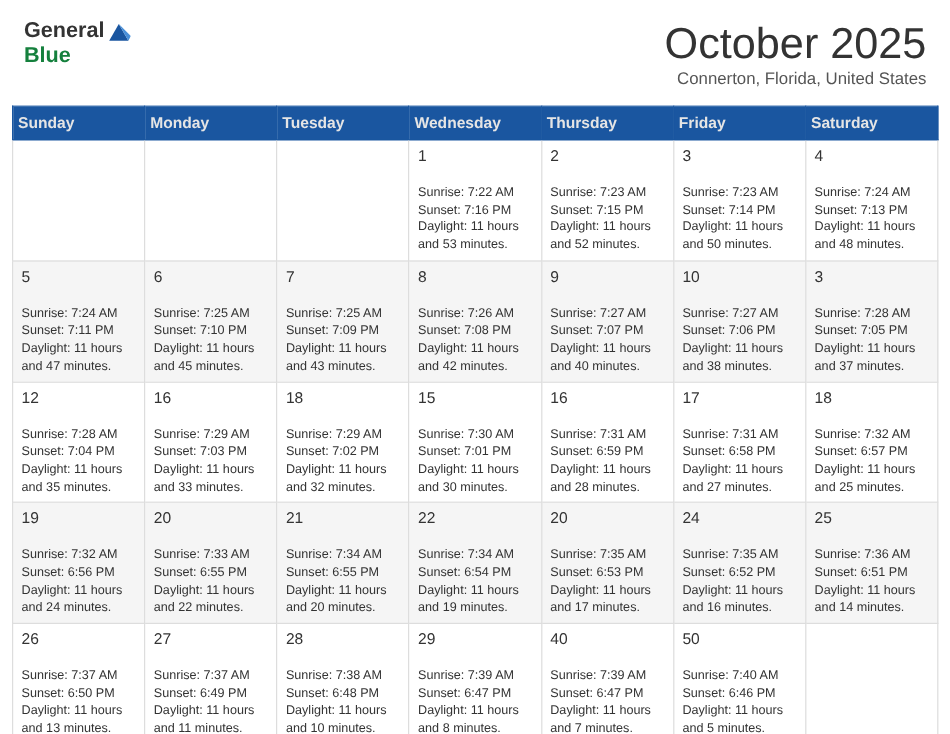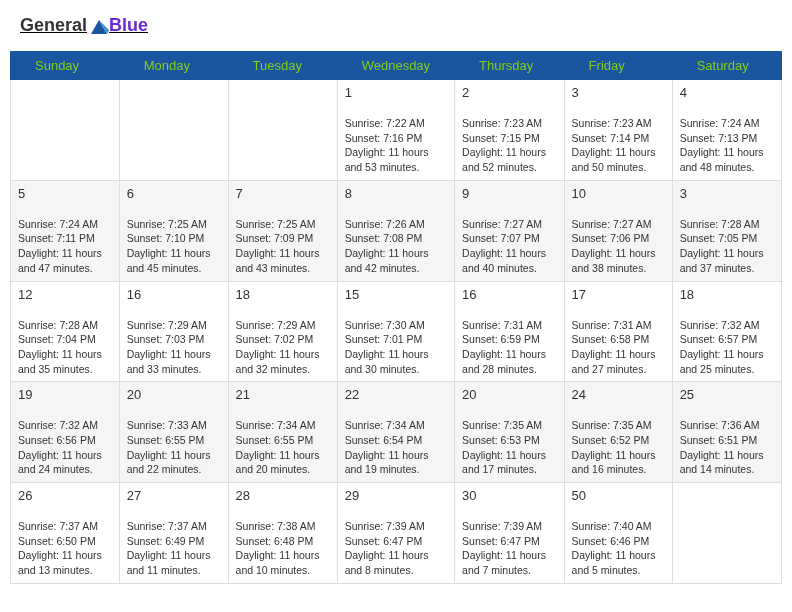--- a/index.html
+++ b/index.html
@@ -12,37 +12,37 @@
     }
     .header {
       display: flex;
       justify-content: space-between;
       align-items: flex-start;
       margin-bottom: 10px;
       padding: 5px 10px;
     }
     .logo {
       display: flex;
+      flex-direction: column;
       align-items: flex-start;
-      text-decoration: underline;
     }
     .logo-text {
       display: flex;
       align-items: center;
       gap: 0;
     }
     .logo-general {
       font-size: 18px;
       font-weight: bold;
       color: #333;
     }
     .logo-blue {
       font-size: 18px;
       font-weight: bold;
-      color: #6d28d9;
+      color: #15803d;
     }
     .logo-icon {
       width: 20px;
       height: 20px;
       margin-left: 2px;
     }
     .title-section {
       text-align: right;
     }
     .month-title {
@@ -54,25 +54,25 @@
       font-size: 14px;
       color: #555;
     }
     .calendar {
       width: 100%;
       border-collapse: collapse;
       border: 1px solid #ccc;
     }
     .calendar th {
       background-color: #1a56a0;
-      color: #84cc16;
+      color: #e5e5e5;
       text-align: left;
-      padding: 6px 24px;
+      padding: 6px 4px;
       font-size: 13px;
-      font-weight: normal;
+      font-weight: bold;
       border: 1px solid #1a56a0;
     }
     .calendar td {
       width: 14.28%;
       vertical-align: top;
       padding: 5px 7px;
       border: 1px solid #ddd;
       height: 90px;
       background: #fff;
       font-size: 11px;
@@ -105,20 +105,22 @@
     <div class="logo-text">
       <span class="logo-general">General</span>
       <svg class="logo-icon" viewBox="0 0 20 20">
         <polygon points="2,18 10,4 18,18" fill="#1a56a0"></polygon>
         <polygon points="10,4 18,18 20,14" fill="#4a90d9"></polygon>
       </svg>
     </div>
     <span class="logo-blue">Blue</span>
   </div>
   <div class="title-section">
+    <div class="month-title">October 2025</div>
+    <div class="location">Connerton, Florida, United States</div>
   </div>
 </div>
 
 <table class="calendar">
   <thead>
     <tr>
     <th>Sunday</th>
         <th>Monday</th>
         <th>Tuesday</th>
         <th>Wednesday</th>
@@ -250,21 +252,21 @@
         </td>
         <td>
           <span class="day-number">28</span>
           <div class="day-info">Sunrise: 7:38 AM<br>Sunset: 6:48 PM<br>Daylight: 11 hours<br>and 10 minutes.</div>
         </td>
         <td>
           <span class="day-number">29</span>
           <div class="day-info">Sunrise: 7:39 AM<br>Sunset: 6:47 PM<br>Daylight: 11 hours<br>and 8 minutes.</div>
         </td>
         <td>
-          <span class="day-number">30</span>
+          <span class="day-number">40</span>
           <div class="day-info">Sunrise: 7:39 AM<br>Sunset: 6:47 PM<br>Daylight: 11 hours<br>and 7 minutes.</div>
         </td>
         <td>
           <span class="day-number">50</span>
           <div class="day-info">Sunrise: 7:40 AM<br>Sunset: 6:46 PM<br>Daylight: 11 hours<br>and 5 minutes.</div>
         </td>
         <td class="empty-cell"></td>
       </tr>
     </tbody>
 </table>

